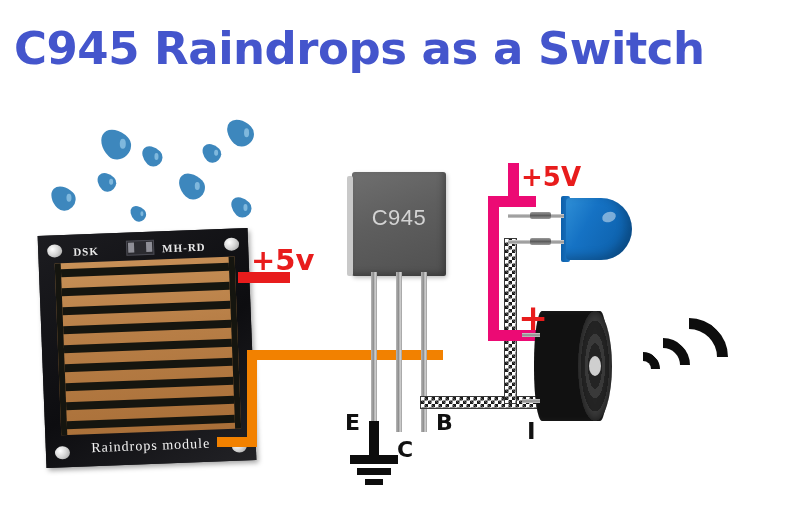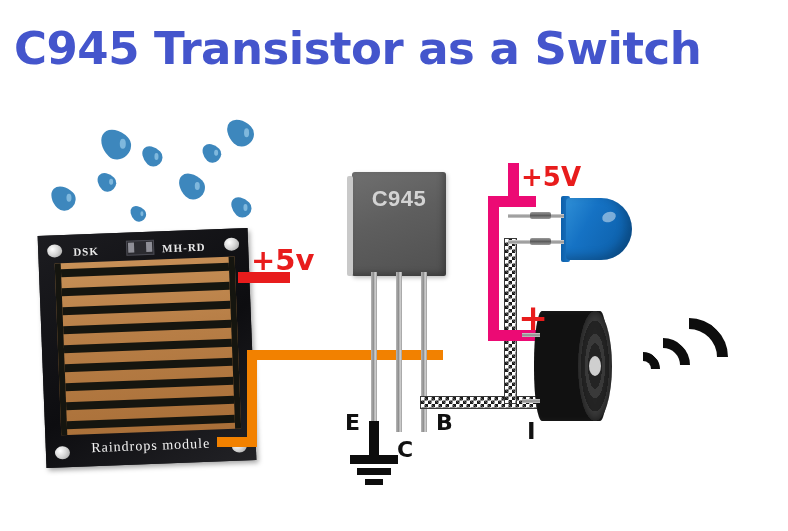--- a/index.html
+++ b/index.html
@@ -284,21 +284,21 @@
     border-color: #0d0d0d transparent transparent transparent;
     border-radius: 50%;
     transform: rotate(45deg);
   }
 </style>
 </head>
 <body>
 
 <div id="canvas">
 
-  <div class="abs" id="title">C945 Transistor as a Switch</div>
+  <div class="abs" id="title">C945 Raindrops as a Switch</div>
 
   <div class="abs" id="raindrops" style="left:0;top:0;width:300px;height:230px;">
       <div class="drop abs" style="left: 52px; top: 185px; width: 22px; height: 26px; background: rgb(61, 135, 189);"></div>
       <div class="drop abs" style="left: 98px; top: 172px; width: 17px; height: 20px; background: rgb(61, 135, 189);"></div>
       <div class="drop abs" style="left: 102px; top: 128px; width: 27px; height: 32px; background: rgb(61, 135, 189);"></div>
       <div class="drop abs" style="left: 131px; top: 205px; width: 14px; height: 17px; background: rgb(61, 135, 189);"></div>
       <div class="drop abs" style="left: 143px; top: 145px; width: 18px; height: 22px; background: rgb(61, 135, 189);"></div>
       <div class="drop abs" style="left: 180px; top: 172px; width: 23px; height: 28px; background: rgb(61, 135, 189);"></div>
       <div class="drop abs" style="left: 203px; top: 143px; width: 17px; height: 20px; background: rgb(61, 135, 189);"></div>
       <div class="drop abs" style="left: 228px; top: 118px; width: 24px; height: 29px; background: rgb(61, 135, 189);"></div>
@@ -340,21 +340,21 @@
 
   <div class="abs wire-red" style="left:238px; top:272px; width:52px; height:11px;"></div>
 
   <div class="abs lbl-red" id="lbl-5v-sensor" style="left:251px; top:243px; font-size:29px;">+5v</div>
 
   <div class="abs wire-orange" style="left:217px; top:437px; width:40px; height:10px;"></div>
   <div class="abs wire-orange" style="left:247px; top:350px; width:10px; height:92px;"></div>
   <div class="abs wire-orange" style="left:247px; top:350px; width:196px; height:10px;"></div>
 
   <div class="abs" id="transistor-body">
-    <div class="tr-text" style="top:14px;font-weight:bold;">C945</div>
+    <div class="tr-text" style="top:33px;">C945</div>
   </div>
   <div class="abs tr-pin" style="left:371px; top:272px; height:176px;"></div>
   <div class="abs tr-pin" style="left:396px; top:272px; height:160px;"></div>
   <div class="abs tr-pin" style="left:421px; top:272px; height:160px;"></div>
 
   <div class="abs lbl-black" style="left:345px; top:410px; font-size:22px;">E</div>
   <div class="abs lbl-black" style="left:397px; top:437px; font-size:22px;">C</div>
   <div class="abs lbl-black" style="left:436px; top:410px; font-size:22px;">B</div>
 
   <div class="abs gnd-bar" style="left:369px; top:421px; width:10px; height:35px;"></div>

